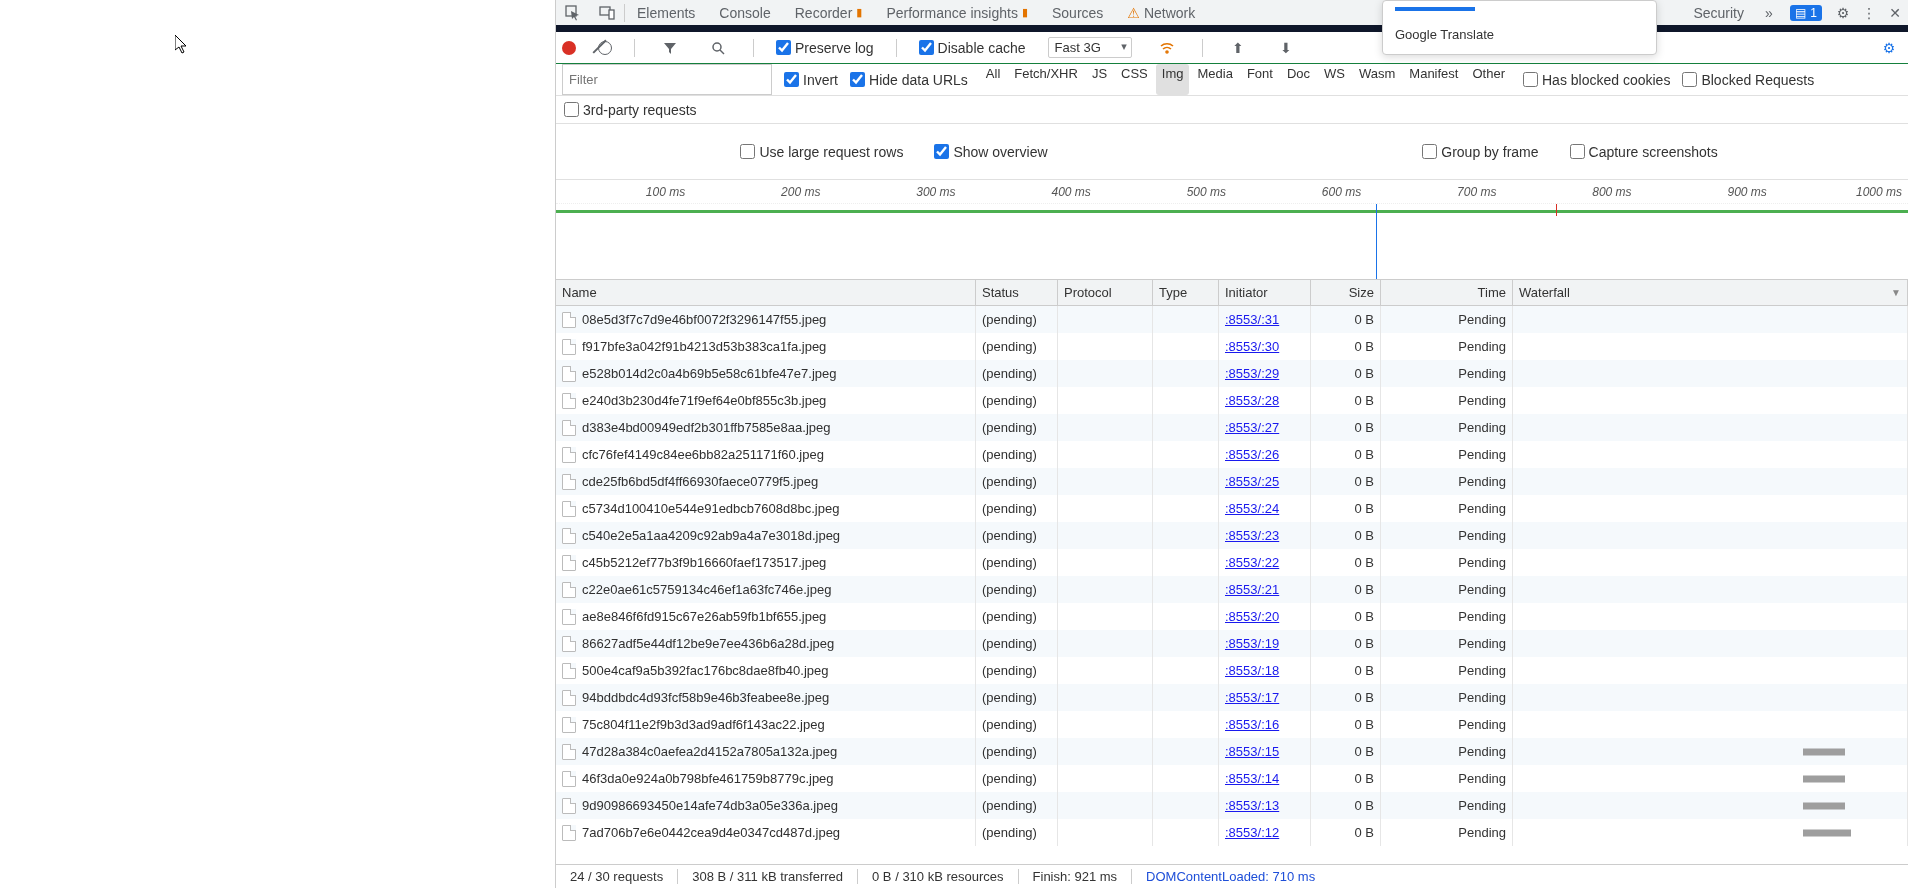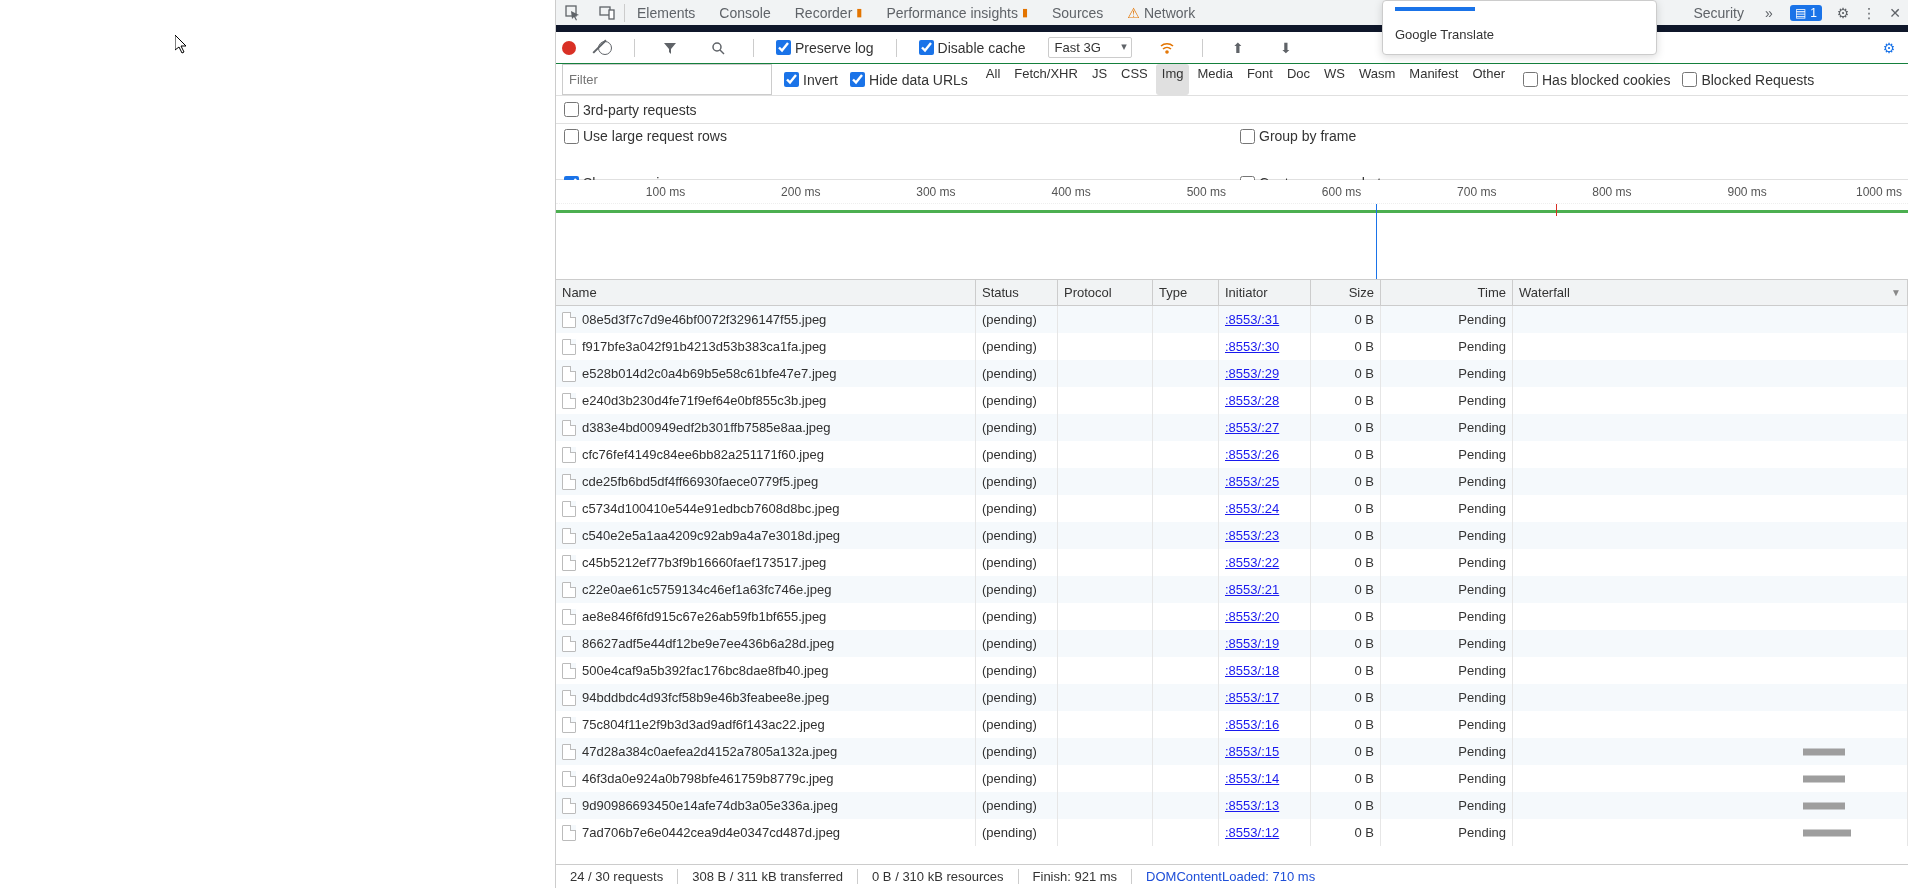--- a/index.html
+++ b/index.html
@@ -25,23 +25,23 @@
 .throttlewrap::after { content: "▾"; position: absolute; right: 5px; top: 3px; font-size: 11px; color: #5f6368; pointer-events: none; }
 .wifi { color: #e37400; }
 .tbspace { flex: 1; }
 .gear { color: #1a73e8; }
 .filterrow { display: flex; height: 32px; border-bottom: 1px solid #e0e0e0; padding: 0 6px; gap: 12px; flex-wrap: nowrap; }
 .filterinput { width: 210px; border: 1px solid #ccc; padding: 2px 6px; font-size: 13px; color: #888; }
 .ftype { padding: 2px 6px; border-radius: 3px; font-size: 13px; color: #333; }
 .ftype.selected { background: #e0e0e0; }
 .optrow { display: flex; align-items: center; height: 28px; padding: 0 8px; border-bottom: 1px solid #e0e0e0; }
 .optrow2 { display: flex; height: 56px; border-bottom: 1px solid #e0e0e0; }
-.optcol { flex: 1; display: flex; flex-direction: column; justify-content: space-between; padding: 4px 8px; gap: 31px; }
+.optcol { flex: 1; display: flex; flex-direction: row; justify-content: center; padding: 4px 8px; gap: 31px; }
 .timeline { height: 100px; border-bottom: 1px solid #ccc; position: relative; background: #fff; }
-.tlhead { height: 24px; display: flex; border-bottom: 1px dotted #eee; }
+.tlhead { height: 24px; display: flex; border-bottom: 1px dotted #eee; font-style: italic; }
 .tlcell { width: 140px; text-align: right; padding-right: 6px; font-size: 12px; color: #555; line-height: 24px; }
 .tlbody { position: absolute; top: 24px; left: 0; right: 0; bottom: 0; }
 .tlgreen { position: absolute; top: 6px; left: 0; right: 0; height: 3px; background: #4caf50; }
 .tlmark { position: absolute; top: 0; bottom: 0; width: 1px; background: #1a73e8; }
 .grid-head { display: flex; height: 26px; border-bottom: 1px solid #ccc; background: #f1f3f4; }
 .gh { border-right: 1px solid #ccc; padding: 4px 6px; font-size: 13px; color: #333; display: flex; align-items: center; }
 .grid-body { flex: 1; overflow: auto; }
 .row { display: flex; height: 27px; align-items: center; font-size: 13px; }
 .row:nth-child(odd) { background: #f5f9fc; }
 .row:nth-child(even) { background: #fff; }

